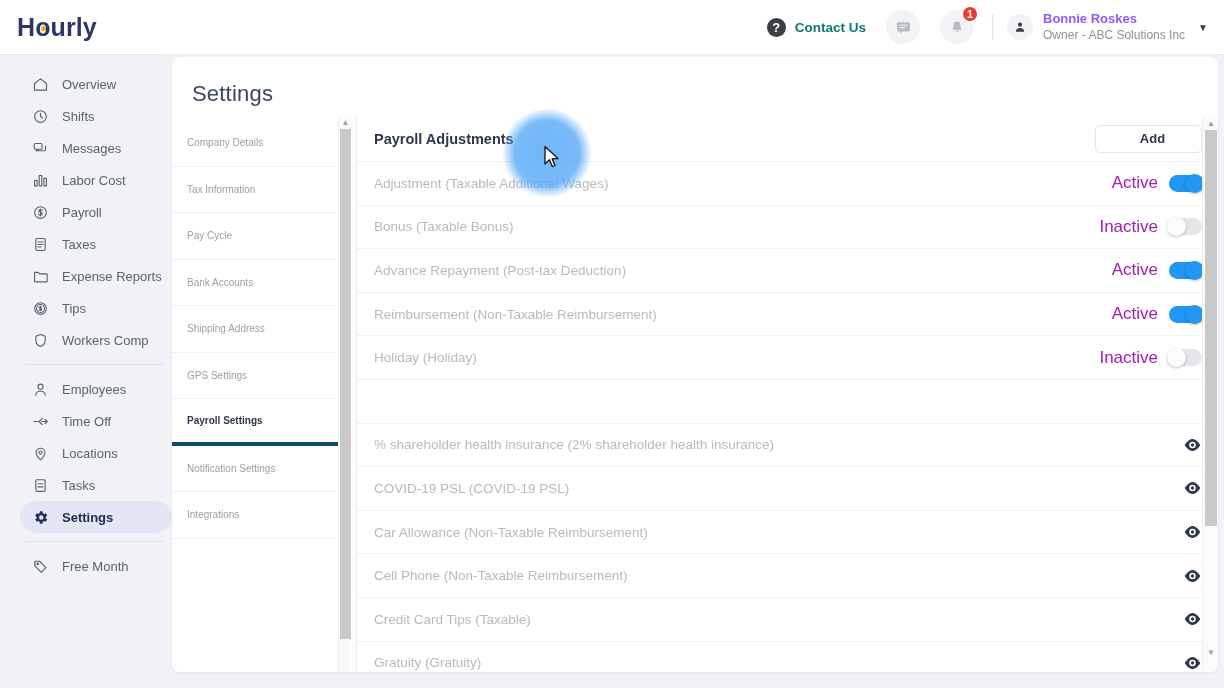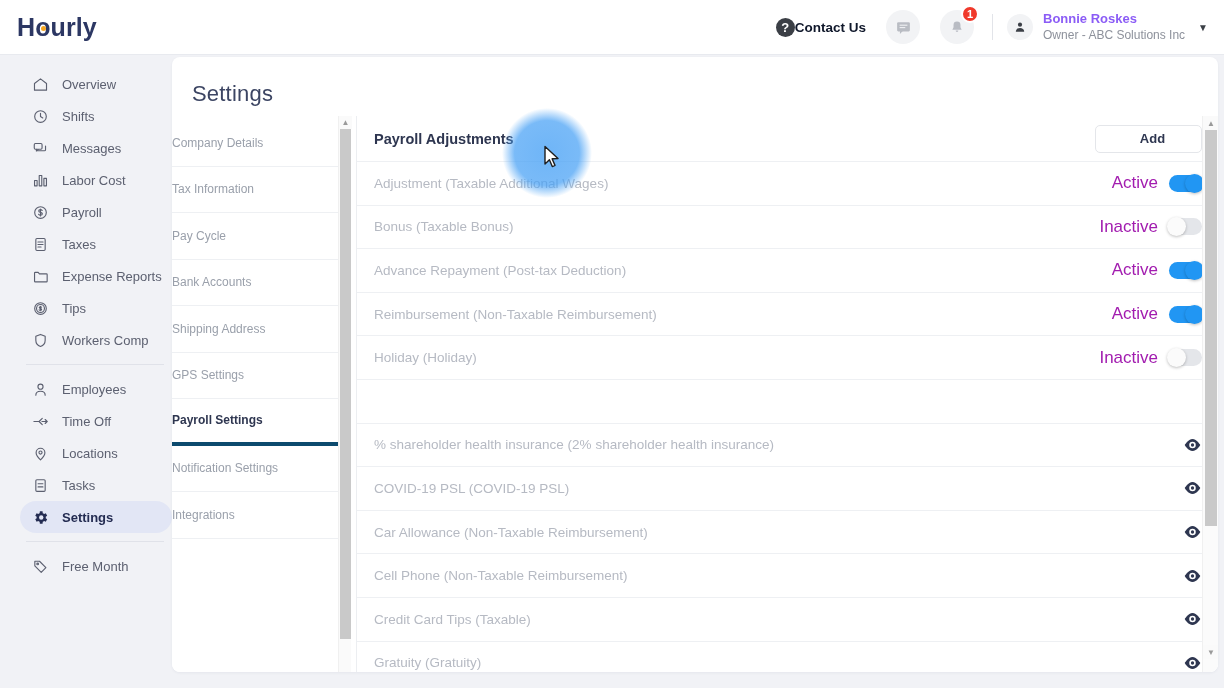--- a/index.html
+++ b/index.html
@@ -24,21 +24,21 @@
   .logo .dot {
     position: absolute; width: 5px; height: 5px; border-radius: 50%;
     background: #f5a623; left: 24px; top: 13px;
   }
   .topright { margin-left: auto; display: flex; align-items: center; height: 55px; padding-right: 12px; }
   .help-circle {
     width: 19px; height: 19px; border-radius: 50%; background: #3b3f46;
     color: #fff; font-size: 13px; font-weight: 700; display: flex;
     align-items: center; justify-content: center; line-height: 1;
   }
-  .contact-us { font-size: 13.5px; font-weight: 700; color: #0f172a; }
+  .contact-us { margin-left: 9px; font-size: 13.5px; font-weight: 700; color: #0f766e; }
   .icon-btn {
     width: 34px; height: 34px; border-radius: 50%; background: #f2f3f5;
     display: flex; align-items: center; justify-content: center; margin-left: 20px;
     position: relative;
   }
   .badge {
     position: absolute; top: -5px; right: -5px; min-width: 18px; height: 18px;
     border-radius: 50%; background: #f0392b; color: #fff; font-size: 11px;
     font-weight: 700; display: flex; align-items: center; justify-content: center;
     border: 2px solid #fff;
@@ -80,22 +80,22 @@
   }
   .panels { position: absolute; left: 0; top: 59px; right: 0; bottom: 0; display: flex; }
 
   
   .subnav {
     width: 181px; height: 556px; position: relative; border-right: 0;
     overflow: hidden; background: #fff;
   }
   .subnav-list { padding-top: 4px; }
   .subitem {
-    height: 46.5px; display: flex; align-items: center; 
-    font-size: 12px; color: #9aa0ab; border-bottom: 1px solid #eef0f3;
+    height: 46.5px; display: flex; align-items: center; padding-left: 15px;
+    font-size: 10px; color: #9aa0ab; border-bottom: 1px solid #eef0f3;
     position: relative; margin-right: 10px;
   }
   .subitem:last-child { border-bottom: 1px solid #eef0f3; }
   .subitem.active { color: #2e3650; font-weight: 700; border-bottom: 4px solid #0c4a6e; }
   .subitem.active:before {
     content: ""; position: absolute; left: -15px; top: 0; width: 5px; height: 100%;
     background: #f5a623;
   }
   .subscroll {
     position: absolute; right: 2px; top: 0; width: 13px; height: 556px;

